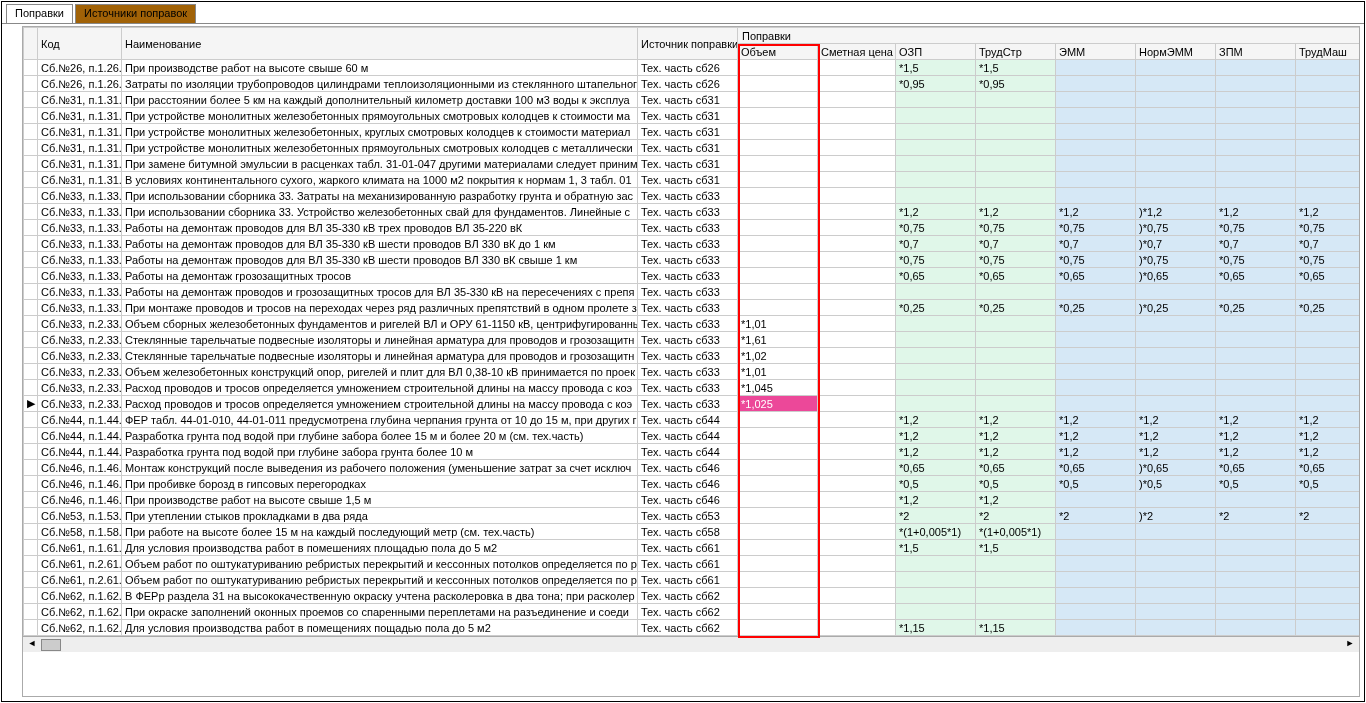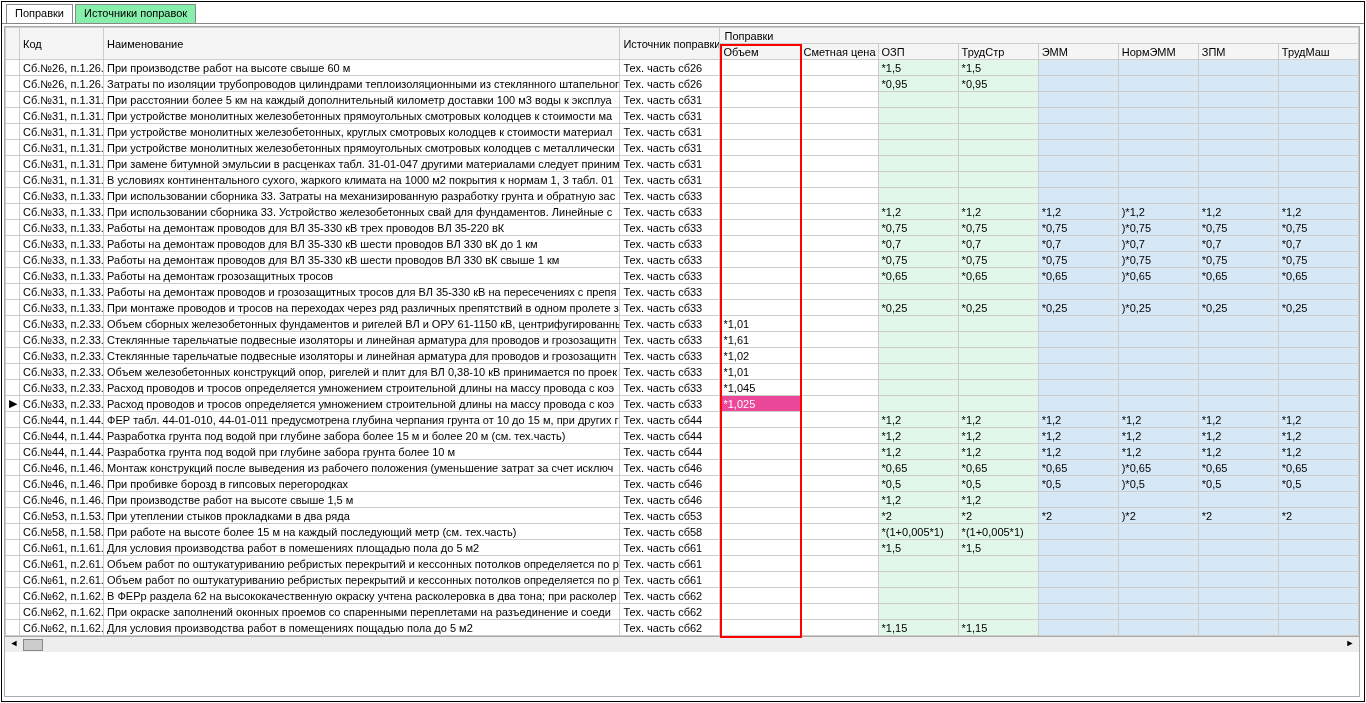--- a/index.html
+++ b/index.html
@@ -27,37 +27,37 @@
     height: 22px;
     border-bottom: 1px solid #888;
     padding-left: 4px;
     padding-top: 2px;
     gap: 2px;
   }
   .tab {
     border: 1px solid #888;
     border-bottom: none;
     padding: 2px 8px;
-    background: #86efac;
+    background: #a16207;
     cursor: pointer;
   }
   .tab.active {
     background: #fff;
     position: relative;
     z-index: 2;
   }
   .filterbar {
     text-align: right;
     padding: 4px 8px 2px 0;
   }
   .filterbar input { margin-right: 4px; vertical-align: middle; }
   .grid-wrap {
     flex: 1;
     overflow: hidden;
-    margin: 2px 4px 4px 2px;
+    margin: 2px 4px 4px 20px;
     border: 1px solid #aaa;
     position: relative;
   }
   table {
     border-collapse: collapse;
     width: 100%;
     table-layout: fixed;
   }
   th, td {
     border: 1px solid #ccc;
@@ -617,21 +617,21 @@
             <td class="green"></td>
             <td class="green"></td>
             <td class="blue"></td>
             <td class="blue"></td>
             <td class="blue"></td>
             <td class="blue"></td>
           </tr>
           <tr>
             <td class="row-indicator"></td>
             <td>Сб.№62, п.1.62.</td>
-            <td>В ФЕРр раздела 62 на высококачественную окраску учтена расколеровка в два тона; при расколер</td>
+            <td>В ФЕРр раздела 31 на высококачественную окраску учтена расколеровка в два тона; при расколер</td>
             <td>Тех. часть сб62</td>
             <td></td>
             <td></td>
             <td class="green"></td>
             <td class="green"></td>
             <td class="blue"></td>
             <td class="blue"></td>
             <td class="blue"></td>
             <td class="blue"></td>
           </tr>

